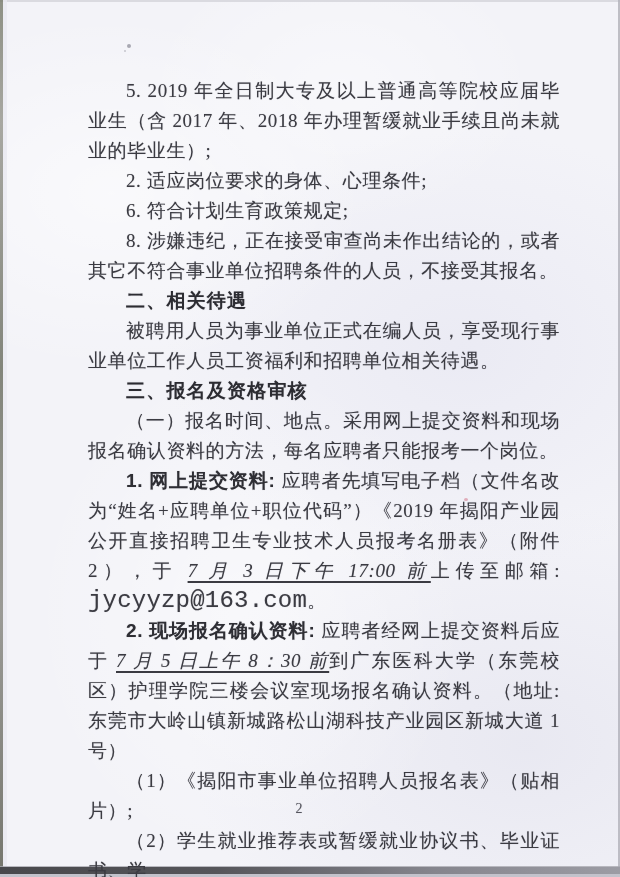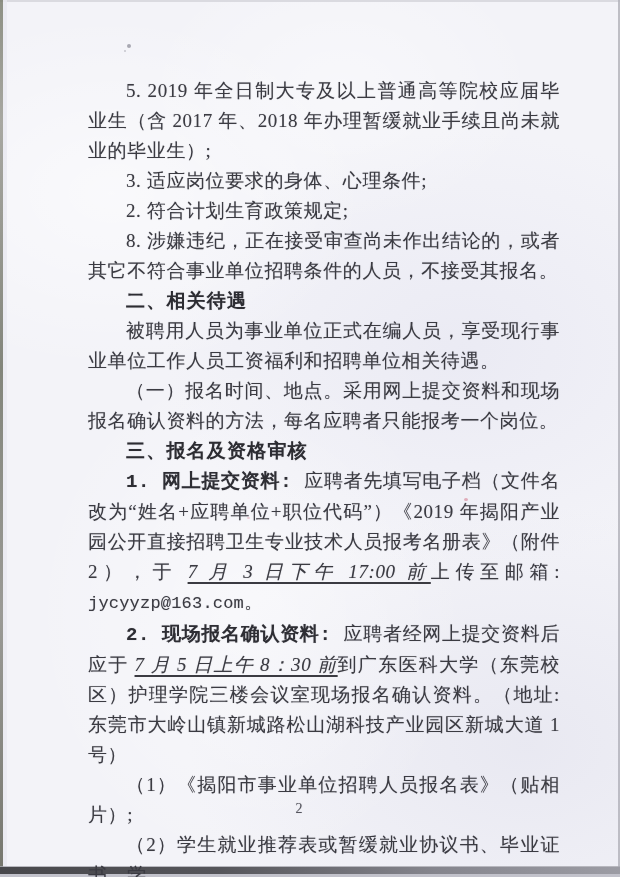--- a/index.html
+++ b/index.html
@@ -46,23 +46,23 @@
     font-size:19px;line-height:30px;letter-spacing:.6px;
     color:var(--ink);
     text-shadow:0 0 1px rgba(58,58,70,.32);
     text-align:justify;
   }
   .para{margin:0;text-indent:2em;}
   .para.heading{
     font-family:Liberation Serif, serif;
     font-weight:bold;color:#2c2c32;letter-spacing:1.2px;
   }
-  .b{font-family:Liberation Mono, monospace;font-weight:bold;color:#2e2e34;}
+  .b{font-family:Liberation Sans, sans-serif;font-weight:bold;color:#2e2e34;}
   .u{text-decoration:underline;text-underline-offset:4px;text-decoration-thickness:1.5px;font-style:italic;}
-  .mono{font-family:"Liberation Mono","DejaVu Sans Mono",monospace;letter-spacing:.2px;font-size:17px;}
+  .mono{font-family:"Liberation Mono","DejaVu Sans Mono",monospace;letter-spacing:.2px;font-size:24px;}
   .page-number{
     position:absolute;left:289px;top:801px;width:20px;
     text-align:center;font-size:14px;color:#55555e;
     font-family:"Liberation Serif","DejaVu Serif",serif;
     text-shadow:0 0 1px rgba(58,58,70,.3);
   }
 </style>
 </head>
 <body>
 
@@ -75,27 +75,27 @@
   <div class="edge-bottom-dark"></div>
   <div class="edge-bottom-light"></div>
 
   <div class="speck speck-1"></div>
   <div class="speck speck-1b"></div>
   <div class="speck speck-2"></div>
   <div class="speck speck-3"></div>
 
   <div class="content">
       <p class="para"><span>5. 2019 年全日制大专及以上普通高等院校应届毕业生（含 2017 年、2018 年办理暂缓就业手续且尚未就业的毕业生）;</span></p>
-      <p class="para"><span>3. 适应岗位要求的身体、心理条件;</span></p>
-      <p class="para"><span>2. 符合计划生育政策规定;</span></p>
+      <p class="para"><span>2. 适应岗位要求的身体、心理条件;</span></p>
+      <p class="para"><span>6. 符合计划生育政策规定;</span></p>
       <p class="para"><span>8. 涉嫌违纪，正在接受审查尚未作出结论的，或者其它不符合事业单位招聘条件的人员，不接受其报名。</span></p>
       <p class="para heading"><span>二、相关待遇</span></p>
       <p class="para"><span>被聘用人员为事业单位正式在编人员，享受现行事业单位工作人员工资福利和招聘单位相关待遇。</span></p>
+      <p class="para heading"><span>三、报名及资格审核</span></p>
       <p class="para"><span>（一）报名时间、地点。采用网上提交资料和现场报名确认资料的方法，每名应聘者只能报考一个岗位。</span></p>
-      <p class="para heading"><span>三、报名及资格审核</span></p>
       <p class="para"><span class="b">1. 网上提交资料: </span><span>应聘者先填写电子档（文件名改为“姓名+应聘单位+职位代码”）《2019 年揭阳产业园公开直接招聘卫生专业技术人员报考名册表》（附件 2），于 </span><span class="u">7 月 3 日下午 17:00 前</span><span>上传至邮箱: </span><span class="mono">jycyyzp@163.com</span><span>。</span></p>
       <p class="para"><span class="b">2. 现场报名确认资料: </span><span>应聘者经网上提交资料后应于 </span><span class="u">7 月 5 日上午 8：30 前</span><span>到广东医科大学（东莞校区）护理学院三楼会议室现场报名确认资料。（地址: 东莞市大岭山镇新城路松山湖科技产业园区新城大道 1 号）</span></p>
       <p class="para"><span>（1）《揭阳市事业单位招聘人员报名表》（贴相片）;</span></p>
       <p class="para"><span>（2）学生就业推荐表或暂缓就业协议书、毕业证书、学</span></p>
     </div>
 
   <div class="page-number">2</div>
 </div>
 
 </body></html>

